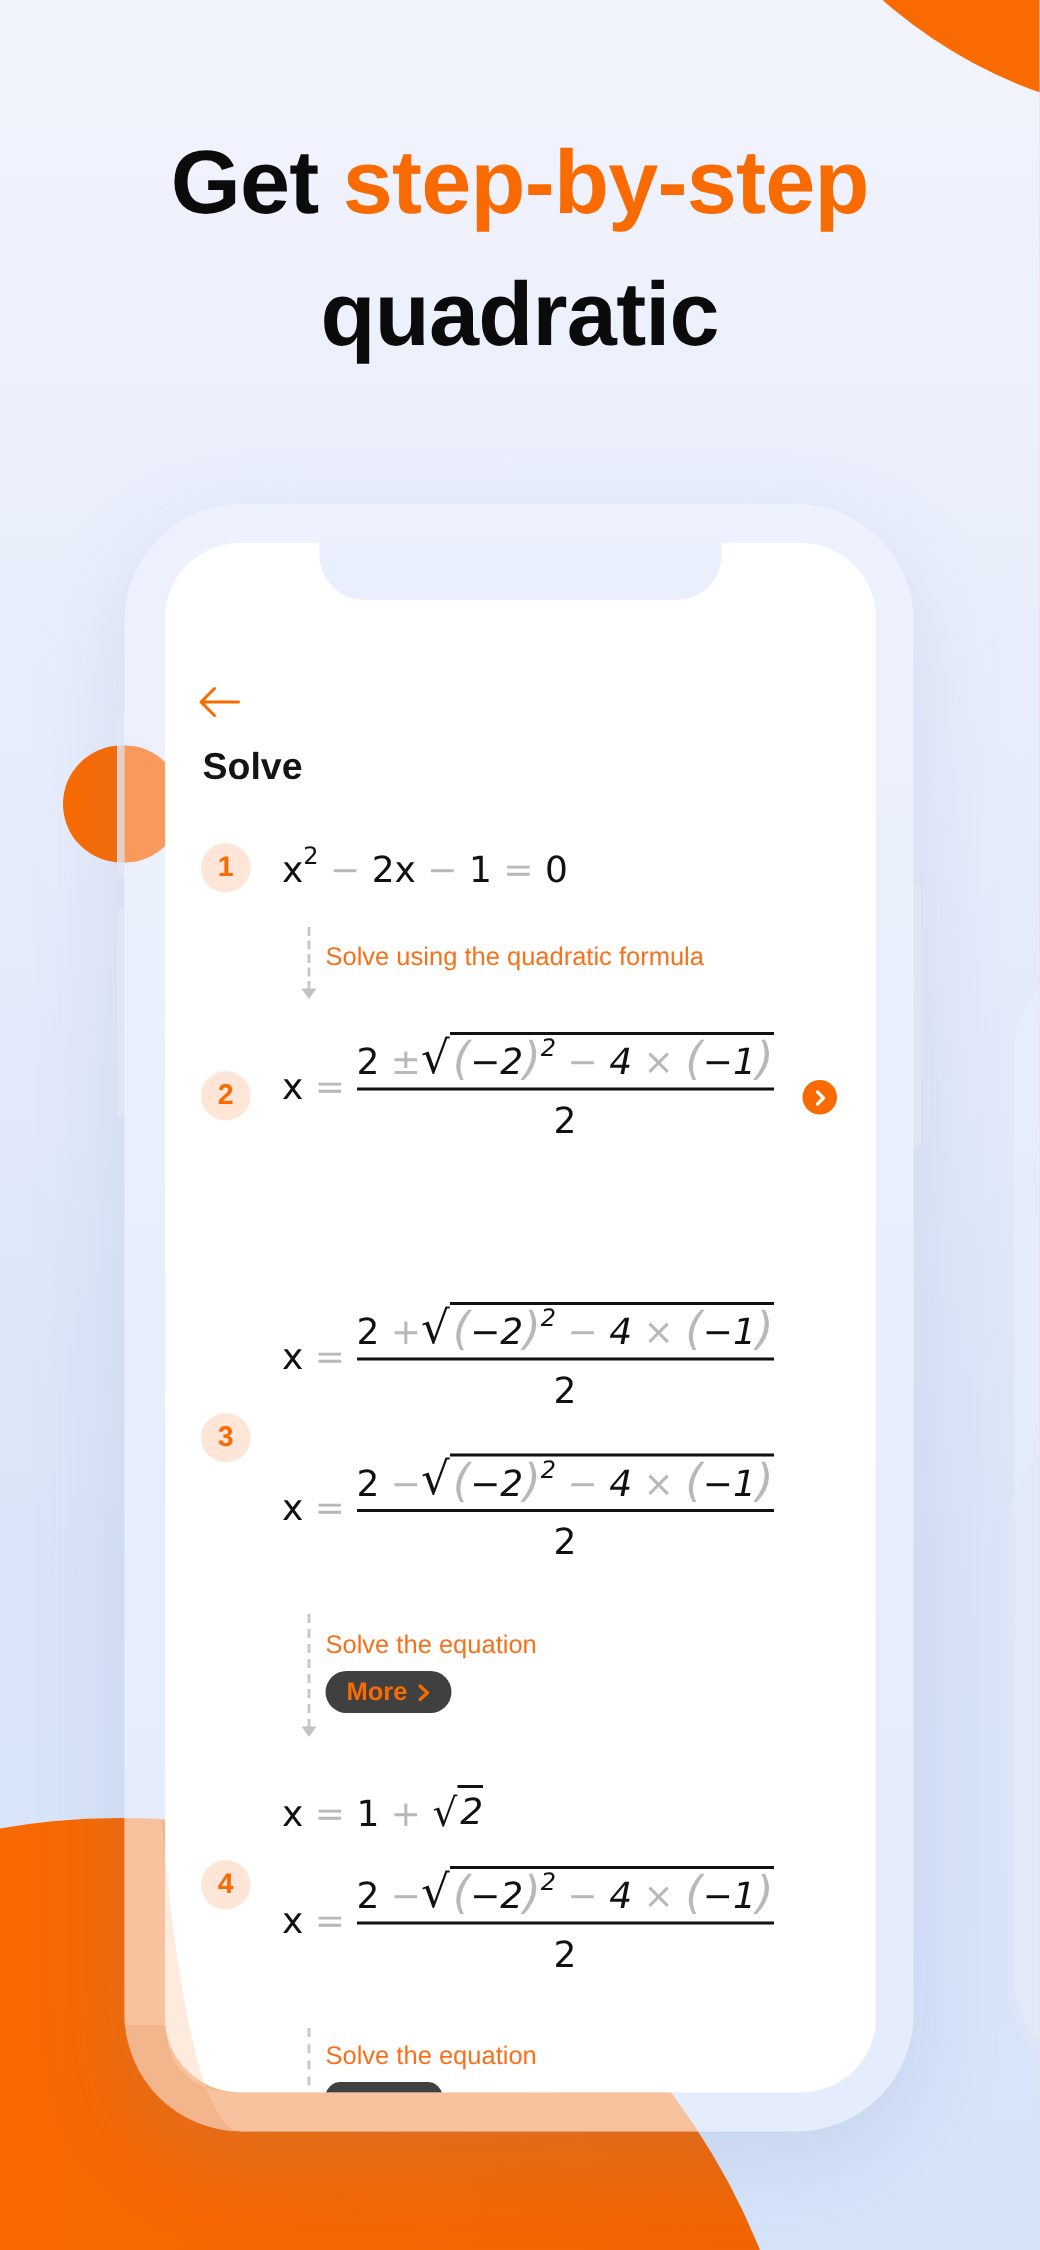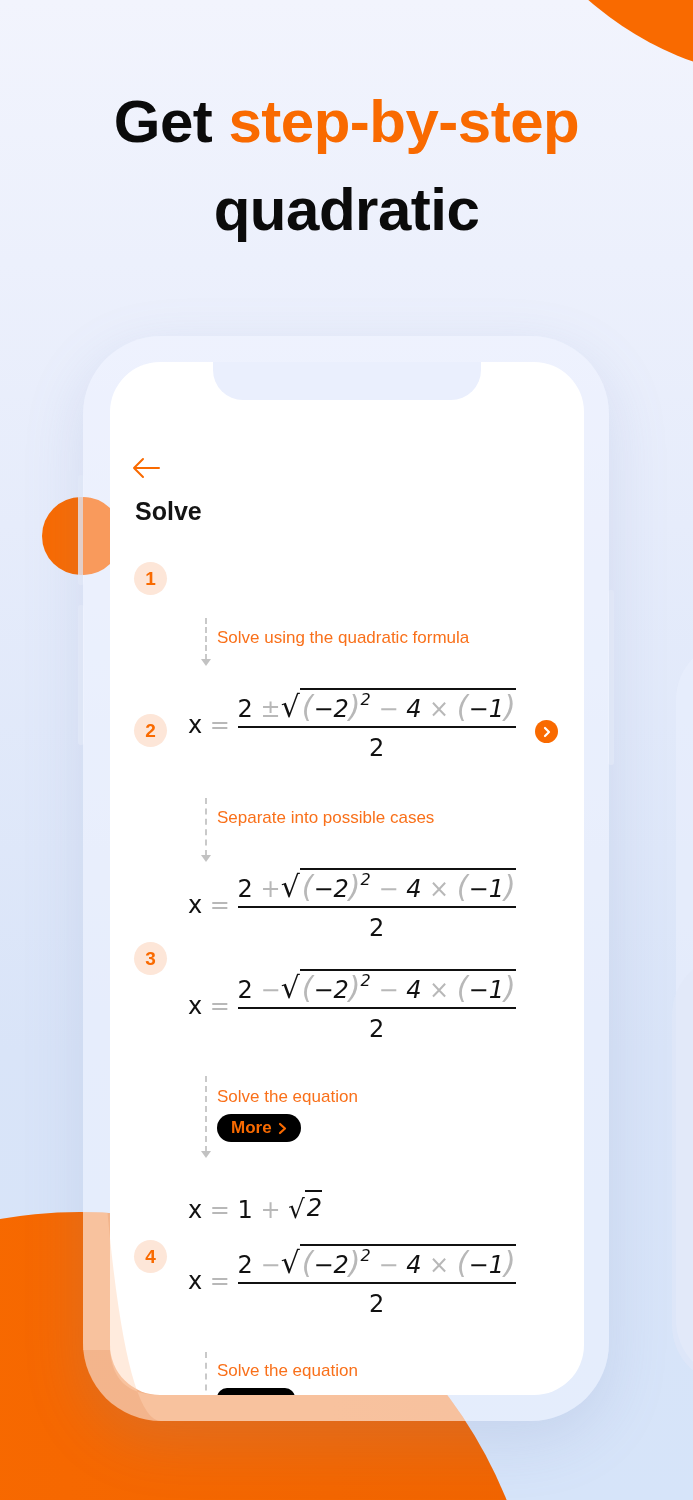--- a/index.html
+++ b/index.html
@@ -99,21 +99,21 @@
     border-left: 2px dashed #c9c9c9; padding-left: 10px;
   }
   .hint::after {
     content: ""; position: absolute; left: -6px; bottom: -6px;
     border-left: 5px solid transparent; border-right: 5px solid transparent;
     border-top: 7px solid #c2c2c2;
   }
   .hint-text { color: #f9701a; font-size: 17px; line-height: 22px; }
   .more-btn {
     display: inline-flex; align-items: center; gap: 6px;
-    background: #000000; color: #f96a00; font-weight: 700; font-size: 17px;
+    background: #404040; color: #f96a00; font-weight: 700; font-size: 17px;
     padding: 4px 14px; border-radius: 16px; margin-top: 6px; cursor: pointer;
   }
   .next-btn {
     position: absolute; left: 425px; top: 358px; width: 23px; height: 23px; border-radius: 50%;
     background: #f96a00; display: flex; align-items: center; justify-content: center; cursor: pointer;
   }
 
   .overlay-orange {
     position: absolute; left: 0; top: 0; width: 693px; height: 1500px;
     pointer-events: none;
@@ -144,20 +144,29 @@
 
   <div class="back-btn">
     <svg width="32" height="24" viewBox="0 0 32 24">
       <path d="M29 12 H4 M13 3 L4 12 L13 21" stroke="#f96a00" stroke-width="2" fill="none" stroke-linecap="round" stroke-linejoin="round"></path>
     </svg>
   </div>
 
   <div class="title">Solve</div>
 
   <div class="step-badge" style="left:24px;top:200px;">1</div>
+  <div class="math" style="left:78px;top:204px;">
+    <span>x</span><span class="sup">2</span>
+    <span class="op">−</span>
+    <span>2x</span>
+    <span class="op">−</span>
+    <span>1</span>
+    <span class="op">=</span>
+    <span>0</span>
+  </div>
 
   <div class="hint" style="top:256px;height:42px;">
     <div class="hint-text" style="padding-top:9px;text-align:right;">Solve using the quadratic formula</div>
   </div>
 
   <div class="step-badge" style="left:24px;top:352px;">2</div>
   <div class="math" style="left:78px;top:326px;">
     <span style="vertical-align:middle">x</span>
     <span class="op" style="vertical-align:middle">=</span>
     <span class="frac">
@@ -170,23 +179,20 @@
       </span>
       <span class="den">2</span>
     </span>
   </div>
   <div class="next-btn">
     <svg width="12" height="12" viewBox="0 0 12 12">
         <path d="M4 2 L8 6 L4 10" stroke="#fff" stroke-width="2.2" fill="none" stroke-linecap="round" stroke-linejoin="round"></path>
       </svg>
   </div>
 
-  <div class="hint" style="top:436px;height:58px;">
-    <div class="hint-text" style="padding-top:9px;">Separate into possible cases</div>
-  </div>
 
   <div class="step-badge" style="left:24px;top:580px;">3</div>
   <div class="math" style="left:78px;top:506px;">
     <span style="vertical-align:middle">x</span>
     <span class="op" style="vertical-align:middle">=</span>
     <span class="frac">
       <span class="num">
         <span>2</span>&nbsp;<span class="op">+</span>
         <span class="radical">
             <span class="sign">√</span>

